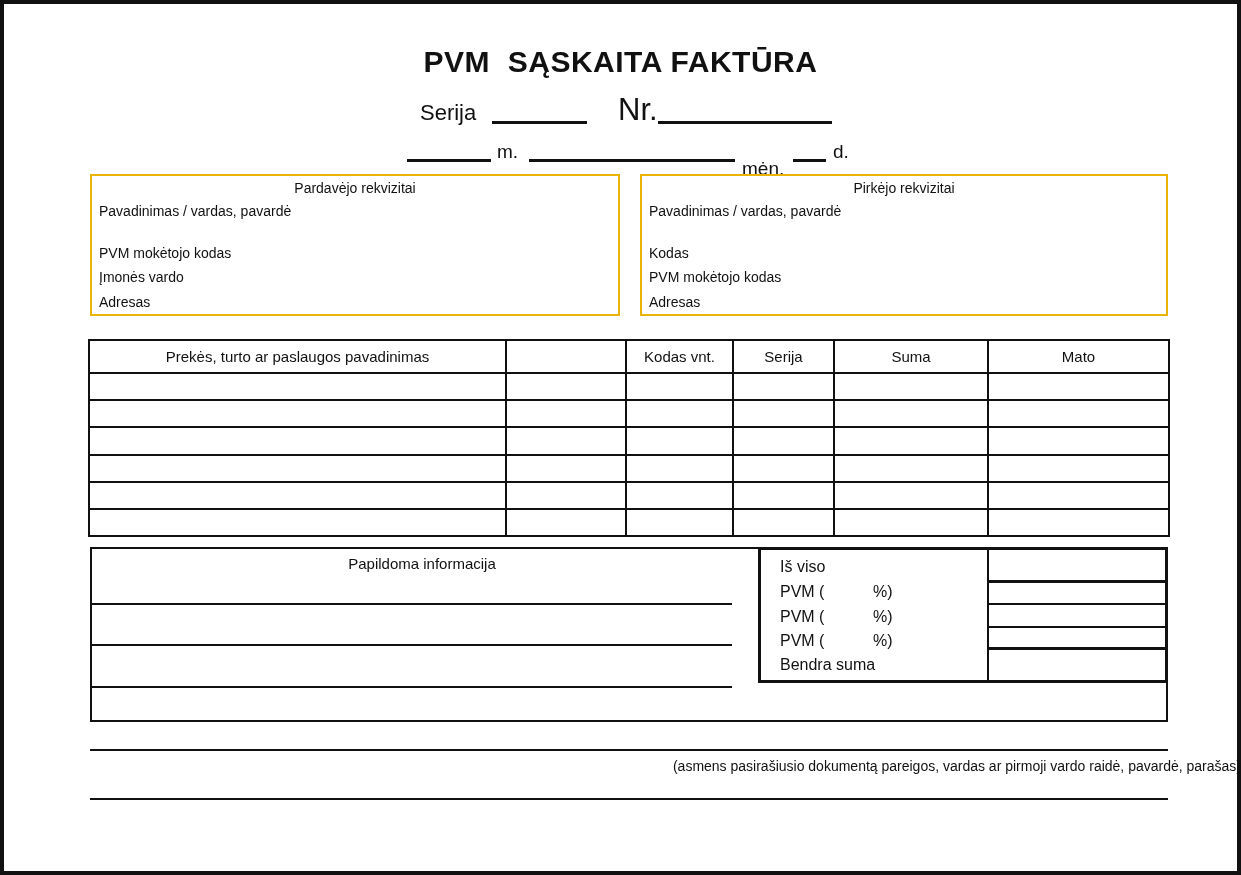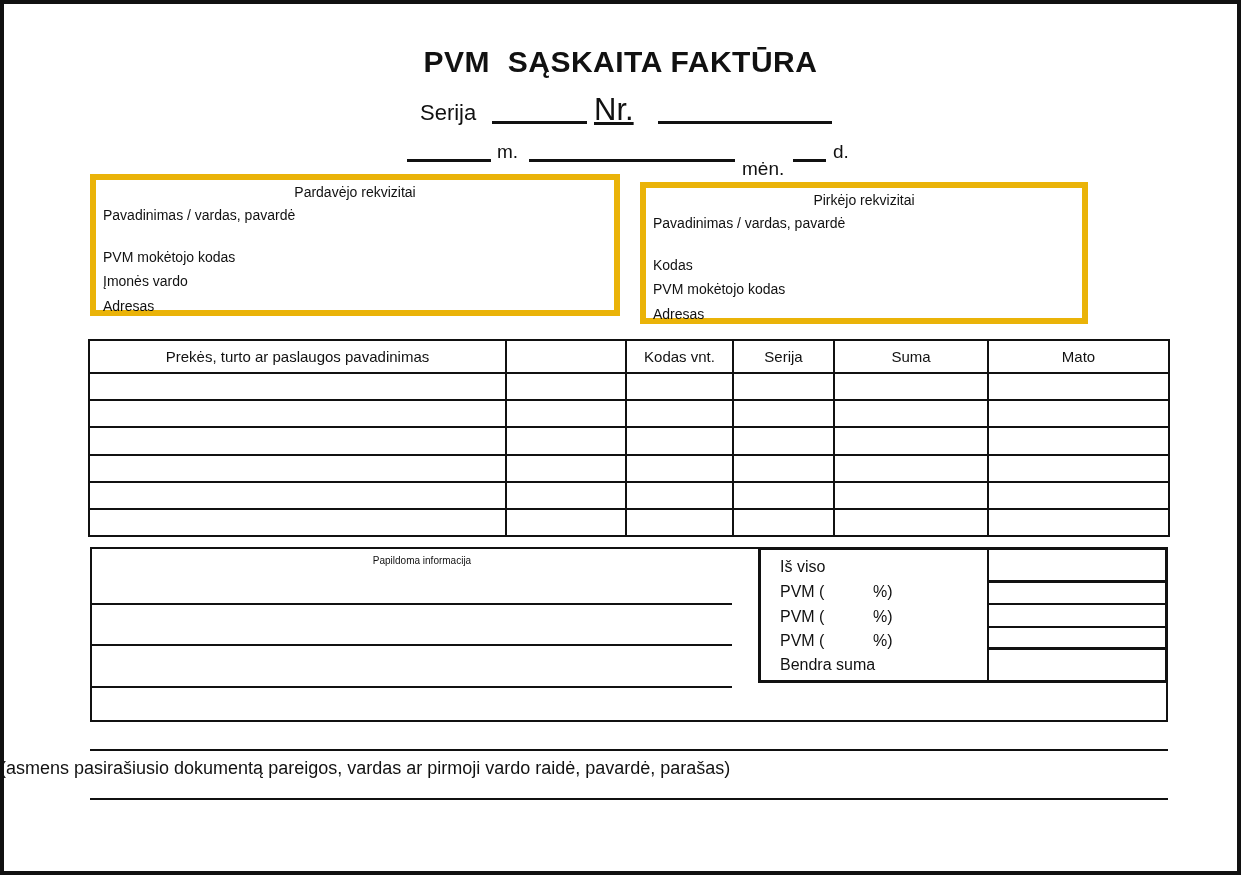--- a/index.html
+++ b/index.html
@@ -9,69 +9,69 @@
     overflow:hidden;
   }
   .abs{position:absolute;}
   .frame{left:0;top:0;right:0;bottom:0;border:4px solid #111;}
   .rule{background:#111;}
   .title{left:0;top:45px;width:100%;text-align:center;font-size:30px;font-weight:bold;
          letter-spacing:.5px;white-space:pre;}
   .serija{font-size:22px;}
   .nr{font-size:31px;}
   .dateline{font-size:19px;}
-  .reqbox{border:6px solid #eab308;box-sizing:border-box;}
+  .reqbox{border:2px solid #eab308;box-sizing:border-box;}
   .reqbox .boxtitle{position:absolute;left:0;top:4px;width:100%;text-align:center;font-size:14px;}
   .reqbox .field{position:absolute;left:7px;font-size:14px;white-space:nowrap;}
   table.items{border-collapse:collapse;table-layout:fixed;width:1080px;height:198px;}
   table.items td,table.items th{border:2px solid #111;font-size:15px;font-weight:normal;
     text-align:center;padding:0;overflow:hidden;}
   table.items tr.hdr{height:33px;}
   table.items tr.row{height:27px;}
   .addbox{border:2px solid #111;box-sizing:border-box;}
-  .addtitle{position:absolute;left:0;top:6px;width:660px;text-align:center;font-size:10px;}
+  .addtitle{position:absolute;left:0;top:6px;width:660px;text-align:center;font-size:15px;}
   .writeline{position:absolute;left:0;width:640px;height:2px;background:#111;}
   .totals{border:3px solid #111;box-sizing:border-box;}
   .t-label{position:absolute;font-size:16px;white-space:nowrap;}
   .t-label .pct{position:absolute;left:93px;top:0;}
   .t-sep{position:absolute;left:226px;top:0;width:2px;height:130px;background:#111;}
   .amounts{position:absolute;left:228px;top:0;width:176px;height:130px;}
   .acell{box-sizing:content-box;width:100%;}
-  .sig-caption{left:0;top:758px;width:100%;text-align:left;font-size:18px;}
+  .sig-caption{left:0;top:758px;width:100%;text-align:right;font-size:14px;}
 </style>
 </head>
 <body>
 
 <div class="page">
 
   <div class="abs frame"></div>
 
   <div class="abs title">PVM  SĄSKAITA FAKTŪRA</div>
 
   <div class="abs serija" style="left:420px;top:100px;">Serija</div>
   <div class="abs rule" style="left:492px;top:121px;width:95px;height:3px;"></div>
-  <div class="abs nr" style="left:594px;top:92px;text-decoration:underline;">Nr.</div>
+  <div class="abs nr" style="left:618px;top:92px;">Nr.</div>
   <div class="abs rule" style="left:658px;top:121px;width:174px;height:3px;"></div>
 
   <div class="abs rule" style="left:407px;top:159px;width:84px;height:3px;"></div>
   <div class="abs dateline" style="left:497px;top:141px;">m.</div>
   <div class="abs rule" style="left:529px;top:159px;width:206px;height:3px;"></div>
   <div class="abs dateline" style="left:742px;top:158px;">mėn.</div>
   <div class="abs rule" style="left:793px;top:159px;width:33px;height:3px;"></div>
   <div class="abs dateline" style="left:833px;top:141px;">d.</div>
 
   <div class="abs reqbox" style="left:90px;top:174px;width:530px;height:142px;">
     <div class="boxtitle">Pardavėjo rekvizitai</div>
     <div class="field" style="top:27px;">Pavadinimas / vardas, pavardė</div>
     <div class="field" style="top:69px;">PVM mokėtojo kodas</div>
     <div class="field" style="top:93px;">Įmonės vardo</div>
     <div class="field" style="top:118px;">Adresas</div>
   </div>
 
-  <div class="abs reqbox" style="left:640px;top:182px;width:448px;height:142px;">
+  <div class="abs reqbox" style="left:640px;top:174px;width:528px;height:142px;">
     <div class="boxtitle">Pirkėjo rekvizitai</div>
     <div class="field" style="top:27px;">Pavadinimas / vardas, pavardė</div>
     <div class="field" style="top:69px;">Kodas</div>
     <div class="field" style="top:93px;">PVM mokėtojo kodas</div>
     <div class="field" style="top:118px;">Adresas</div>
   </div>
 
   <div class="abs" style="left:88px;top:339px;">
     <table class="items">
       <colgroup>

